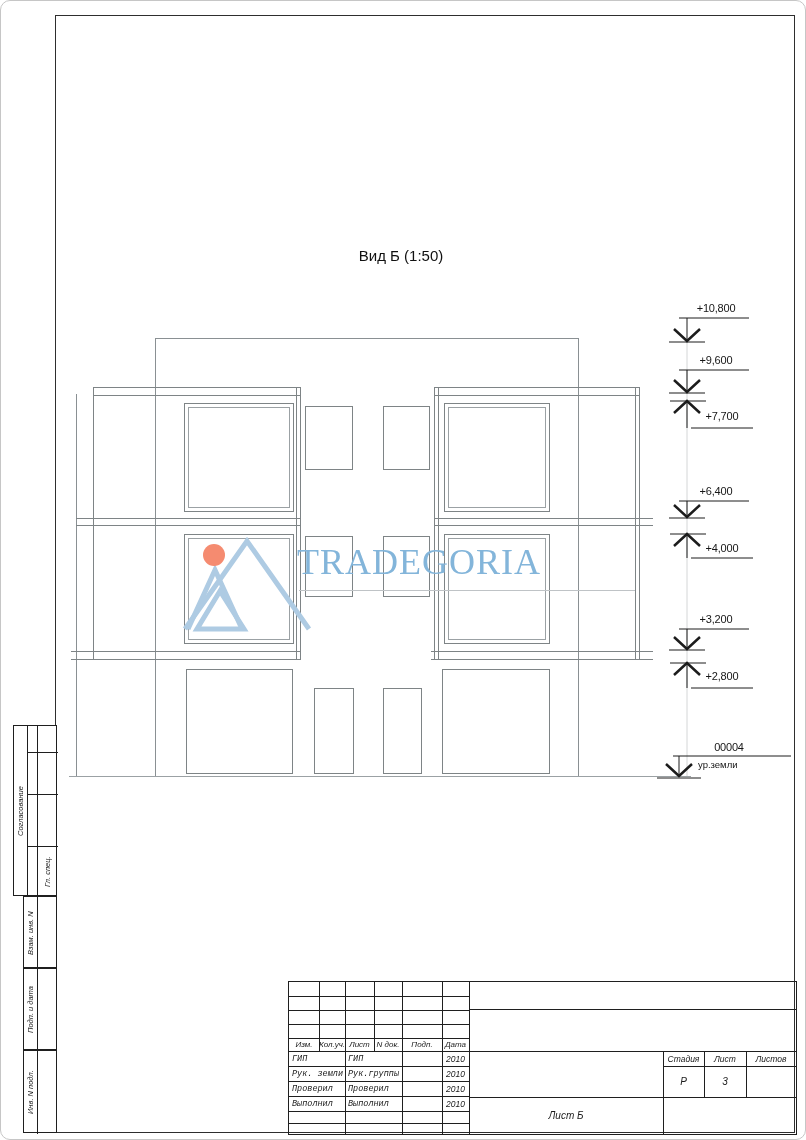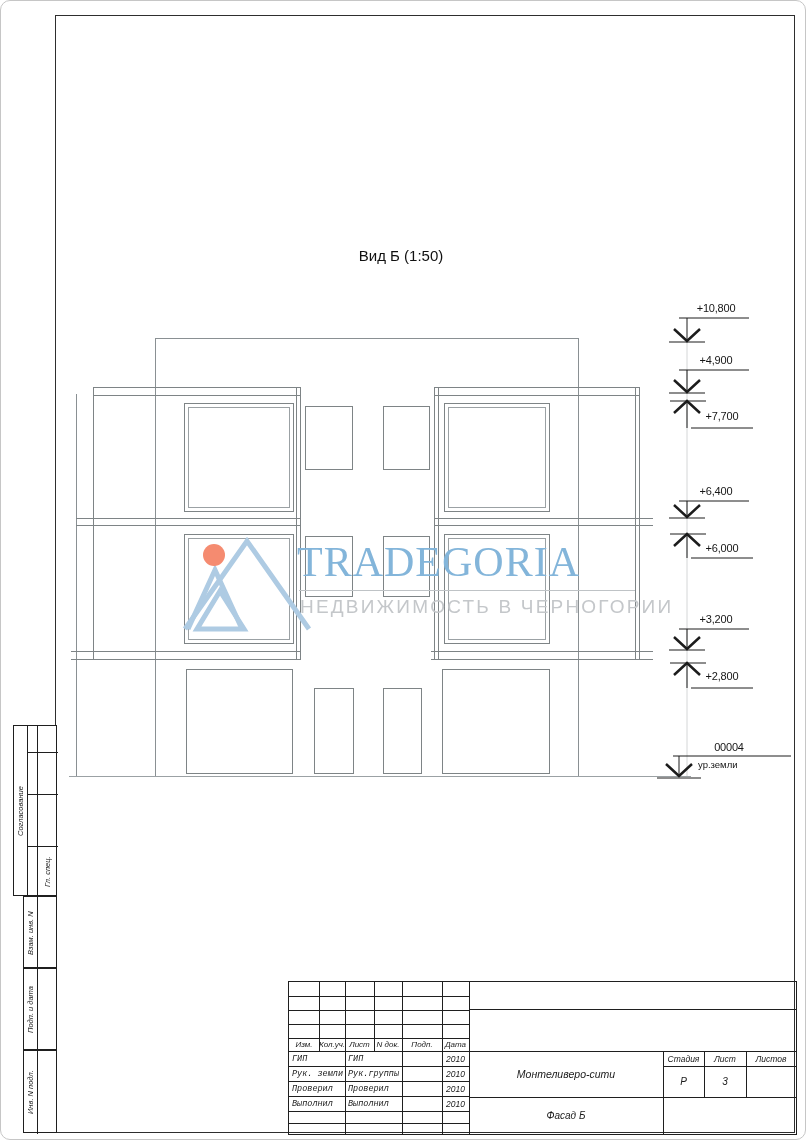--- a/index.html
+++ b/index.html
@@ -12,21 +12,21 @@
   
   .view-title{position:absolute;left:300px;top:246px;width:200px;text-align:center;
               font-size:15px;color:#111;}
   
   svg.lines{position:absolute;left:0;top:0;}
   
   .elev{position:absolute;font-size:11px;color:#161616;text-align:center;letter-spacing:-0.2px;}
   .elev-note{position:absolute;font-size:9.5px;color:#161616;text-align:left;}
   
   .wm-brand{position:absolute;left:296px;top:536px;width:345px;font-family:"Liberation Serif",serif;
-            font-size:42px;line-height:50px;letter-spacing:1px;color:#83b5da;white-space:nowrap;}
+            font-size:36px;line-height:50px;letter-spacing:1px;color:#83b5da;white-space:nowrap;}
   .wm-rule{position:absolute;left:298px;top:589px;width:336px;height:1px;background:#bfc3c6;}
   .wm-tag{position:absolute;left:299px;top:595px;width:340px;font-size:19px;letter-spacing:2.2px;
           color:#c4c7ca;white-space:nowrap;}
   
   .tb{position:absolute;left:287px;top:980px;width:507px;height:152px;
       border:1.5px solid #1f1f1f;box-sizing:content-box;text-align:right;}
   .tb .v,.tb .h,.st .v,.st .h{position:absolute;background:#1f1f1f;}
   .tb .v{width:1px;} .tb .h{height:1px;}
   .cell{position:absolute;display:flex;align-items:center;justify-content:center;
         font-style:italic;color:#1a1a1a;overflow:hidden;white-space:nowrap;}
@@ -112,40 +112,39 @@
       <path d="M669,662 H705 M686,662 V687 M690,687 H752" stroke-width="1"></path>
       <path d="M673,674 L686,662 L699,674" stroke-width="2.5"></path>
 
       <path d="M672,755 H790 M678,755 V773" stroke-width="1"></path>
       <path d="M665,763 L678,775 L691,763" stroke-width="2.5"></path>
       <path d="M656,777 H700" stroke-width="1.2"></path>
     </g>
   </svg>
 
   <div class="elev" style="left:684px;top:301px;width:62px;">+10,800</div>
-  <div class="elev" style="left:684px;top:353px;width:62px;">+4,900</div>
+  <div class="elev" style="left:684px;top:353px;width:62px;">+9,600</div>
   <div class="elev" style="left:692px;top:409px;width:58px;">+7,700</div>
   <div class="elev" style="left:684px;top:484px;width:62px;">+6,400</div>
-  <div class="elev" style="left:692px;top:541px;width:58px;">+6,000</div>
+  <div class="elev" style="left:692px;top:541px;width:58px;">+4,000</div>
   <div class="elev" style="left:684px;top:612px;width:62px;">+3,200</div>
   <div class="elev" style="left:692px;top:669px;width:58px;">+2,800</div>
   <div class="elev" style="left:700px;top:740px;width:56px;">00004</div>
   <div class="elev-note" style="left:697px;top:758px;width:70px;">ур.земли</div>
 
   <svg class="lines" style="left:178px;top:522px;" width="135" height="112" viewBox="0 0 135 112">
     <g stroke="#aecbe3" stroke-width="5" fill="none">
       <path d="M6,106 L68,18 L130,106"></path>
       <path d="M9,106 L36,47 L63,106"></path>
       <path d="M41,68 L65,106 L18,106 Z"></path>
     </g>
     <circle cx="35" cy="32" r="11" fill="#f58b70" stroke="none"></circle>
   </svg>
   <div class="wm-brand">TRADEGORIA</div>
   <div class="wm-rule"></div>
-  <div class="wm-tag">НЕДВИЖИМОСТЬ В ЧЕРНОГОРИИ</div>
 
   <div class="st" style="left:12px;top:724px;width:44px;height:171px;">
     <div class="v" style="left:13px;top:0;height:171px;"></div>
     <div class="v" style="left:23px;top:0;height:171px;"></div>
     <div class="h" style="left:13px;top:26px;width:31px;"></div>
     <div class="h" style="left:13px;top:68px;width:31px;"></div>
     <div class="h" style="left:13px;top:120px;width:31px;"></div>
     <div class="vtext" style="left:0;top:0;width:13px;height:171px;">Согласование</div>
     <div class="vtext" style="left:23px;top:120px;width:21px;height:51px;">Гл. спец.</div>
   </div>
@@ -202,23 +201,22 @@
     <div class="cell f85 left" style="left:0;top:84px;width:56px;height:15px;">Рук. земли</div>
     <div class="cell f85 left" style="left:56px;top:84px;width:57px;height:15px;">Рук.группы</div>
     <div class="cell f85" style="left:153px;top:84px;width:27px;height:15px;">2010</div>
     <div class="cell f85 left" style="left:0;top:99px;width:56px;height:15px;">Проверил</div>
     <div class="cell f85 left" style="left:56px;top:99px;width:57px;height:15px;">Проверил</div>
     <div class="cell f85" style="left:153px;top:99px;width:27px;height:15px;">2010</div>
     <div class="cell f85 left" style="left:0;top:114px;width:56px;height:15px;">Выполнил</div>
     <div class="cell f85 left" style="left:56px;top:114px;width:57px;height:15px;">Выполнил</div>
     <div class="cell f85" style="left:153px;top:114px;width:27px;height:15px;">2010</div>
 
-    <div class="cell f105" style="left:180px;top:69px;width:194px;height:46px;">Монтеливеро-сити</div>
     <div class="cell f85" style="left:374px;top:69px;width:41px;height:15px;font-style:italic;">Стадия</div>
     <div class="cell f85" style="left:415px;top:69px;width:42px;height:15px;">Лист</div>
     <div class="cell f85" style="left:457px;top:69px;width:50px;height:15px;">Листов</div>
     <div class="cell f10" style="left:374px;top:84px;width:41px;height:31px;">Р</div>
     <div class="cell f10" style="left:415px;top:84px;width:42px;height:31px;">3</div>
     <div class="cell f10" style="left:457px;top:84px;width:50px;height:31px;"></div>
-    <div class="cell f10" style="left:180px;top:115px;width:194px;height:37px;">Фасад Б</div>
+    <div class="cell f10" style="left:180px;top:115px;width:194px;height:37px;">Лист Б</div>
   </div>
 
 </div>
 
 </body></html>

